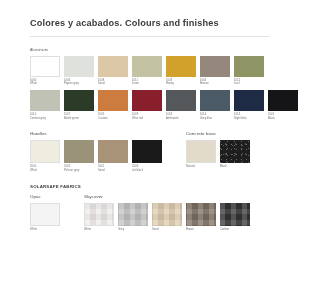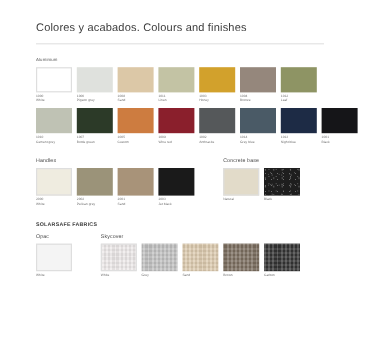--- a/index.html
+++ b/index.html
@@ -21,21 +21,21 @@
     box-sizing: border-box;
     padding: 0 30px;
   }
 
   
   .page-title {
     font-size: 9.2px;
     color: #3c3c3c;
     letter-spacing: 0.15px;
     padding-top: 18px;
-    font-weight: 400;
+    font-weight: 700;
   }
   .title-rule {
     margin-top: 8px;
     height: 1px;
     background: #e3e3e3;
     width: 100%;
   }
 
   
   .section {

